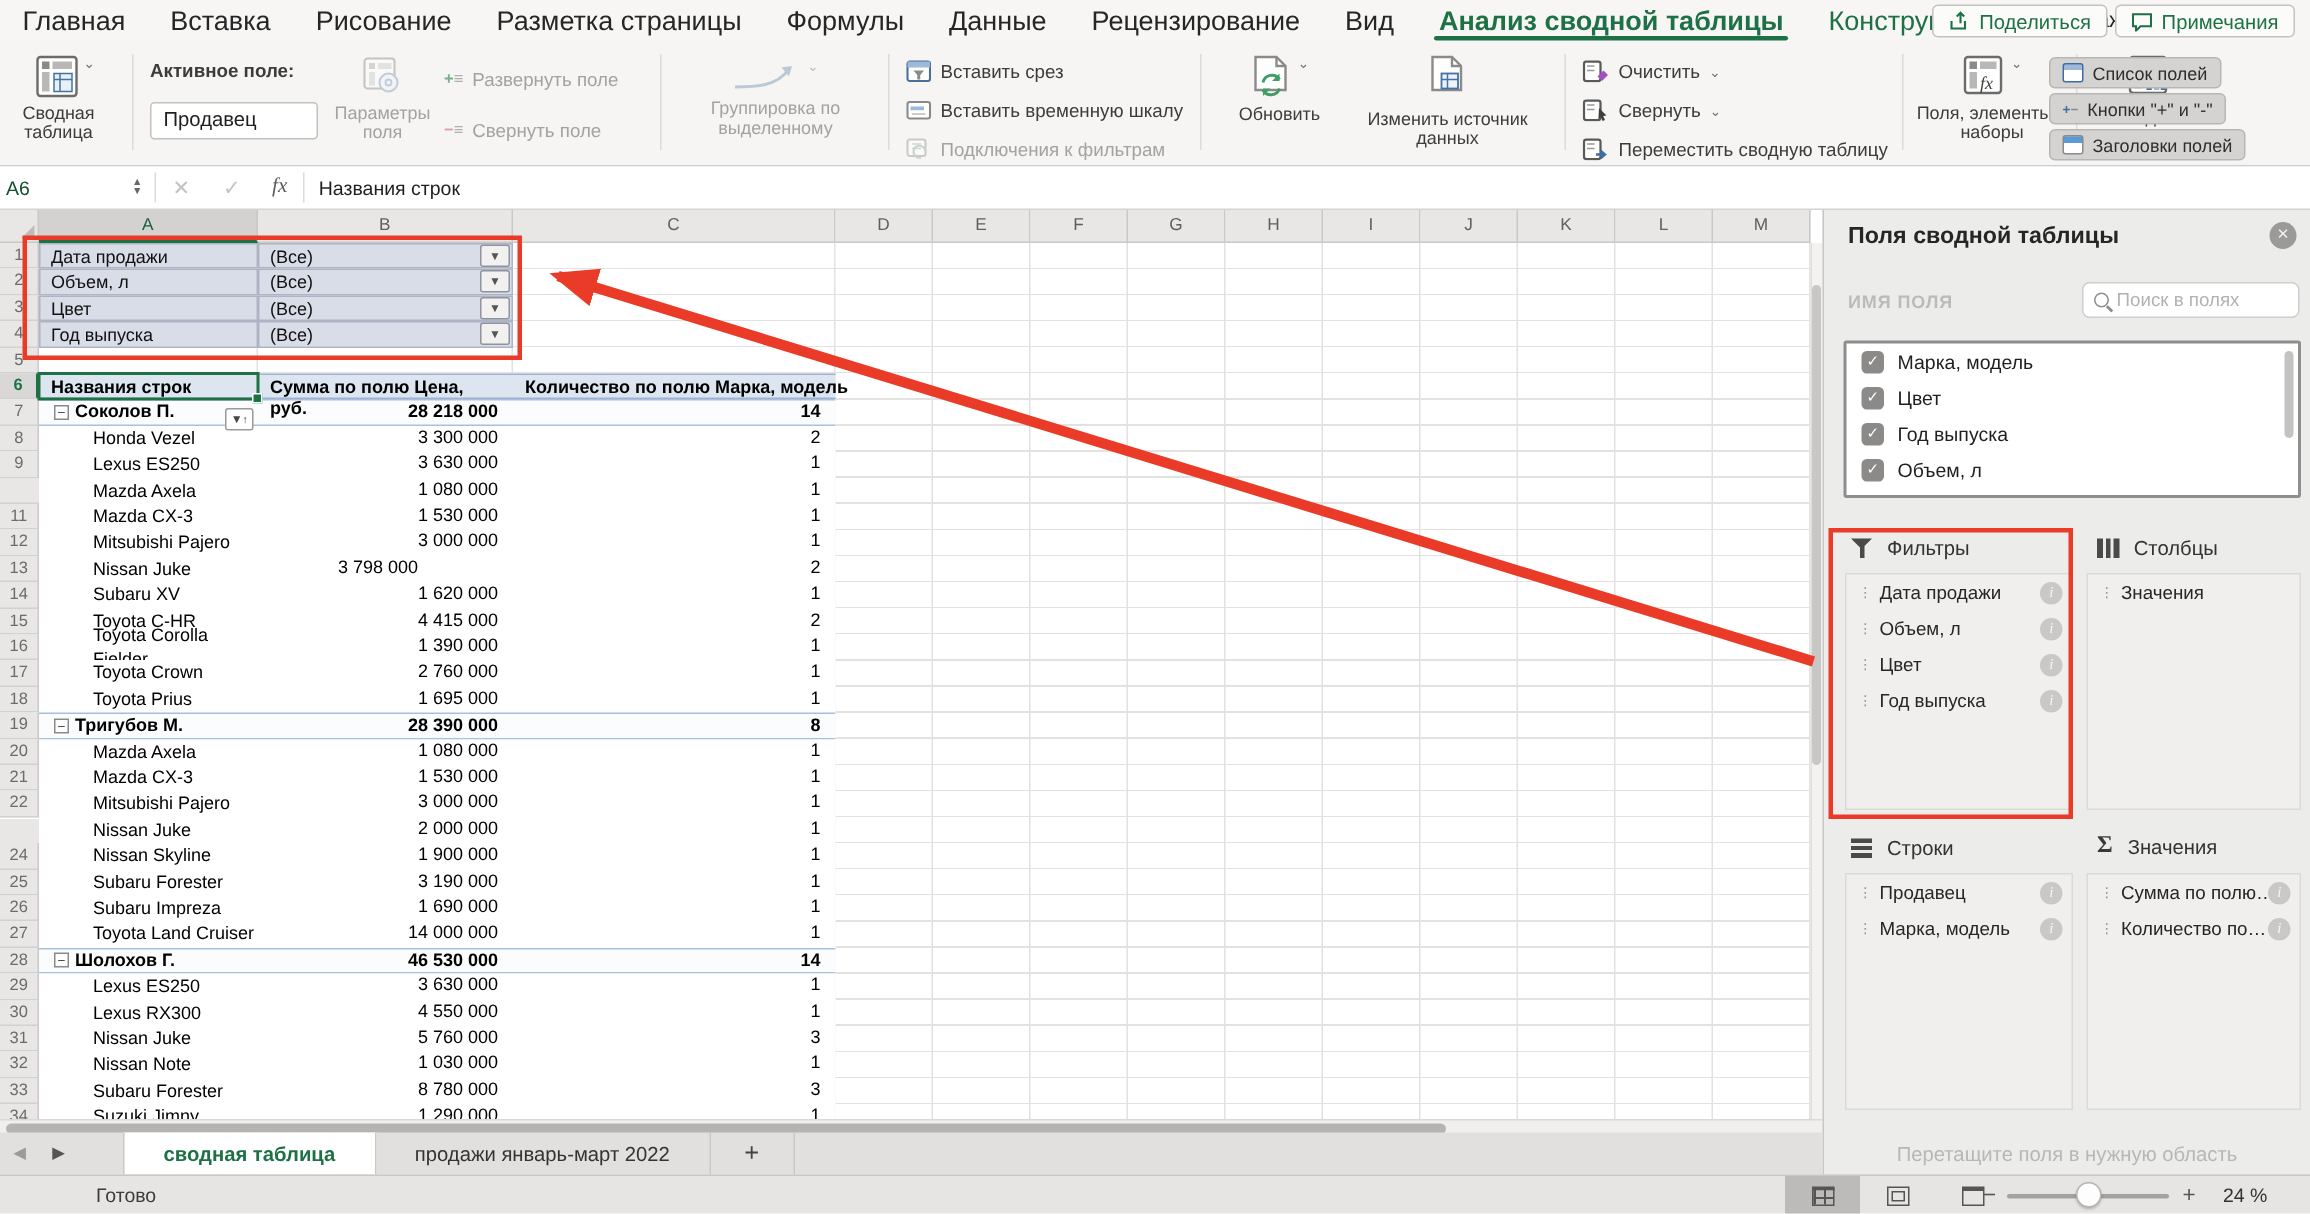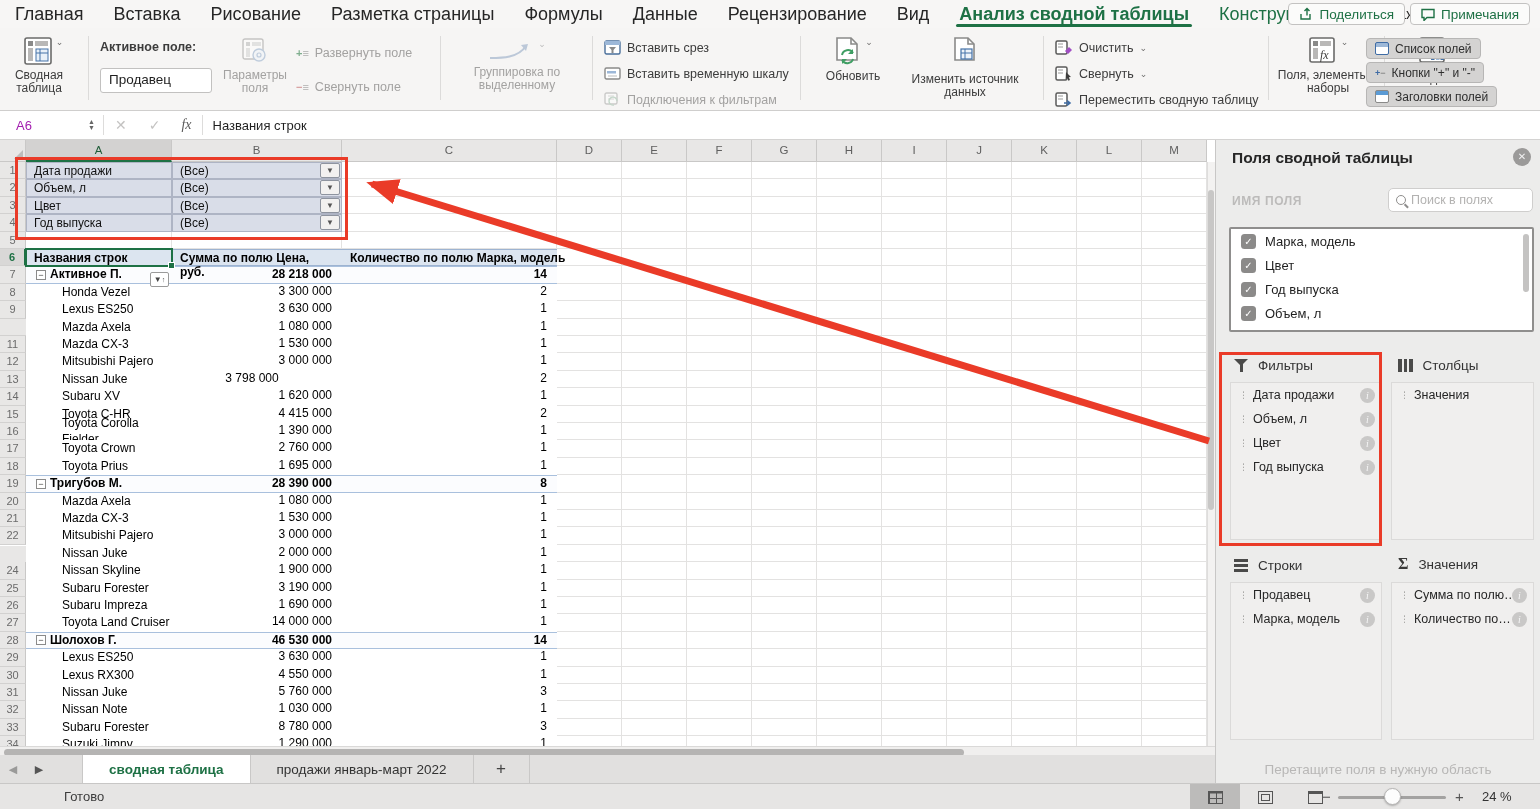--- a/index.html
+++ b/index.html
@@ -24,21 +24,21 @@
   .bigbtn { position:absolute; text-align:center; font-size:12px; color:#3c3c3c; line-height:13px; }
   .bigbtn.dis { color:#a3a2a1; }
   .rowbtn { position:absolute; display:flex; align-items:center; gap:6px; font-size:12.5px; white-space:nowrap; }
   .chev { font-size:9px; color:#6f6e6d; }
   .toggle { position:absolute; left:0; height:21px; background:#d4d3d2; border:1px solid #b7b6b5; border-radius:4px; display:flex; align-items:center; gap:6px; padding:0 8px; font-size:12px; color:#2e2e2e; white-space:nowrap; }
   .ico-tbl { width:14px; height:13px; border:1.5px solid #3f6ca5; border-radius:2px; background:linear-gradient(#9db8d8 0 4px, #fff 4px); }
   .activefield { position:absolute; width:112px; height:25px; background:#fff; border:1px solid #c2c1c0; border-radius:3px; font-size:13.5px; padding:3px 8px; color:#1f1f1f; }
 
   
   #formulabar { position:absolute; left:0; top:111px; width:1540px; height:29px; background:#ffffff; border-bottom:1px solid #d4d3d2; display:flex; align-items:center; }
-  #namebox { width:88px; padding-left:16px; font-size:13px; color:#a21caf; }
+  #namebox { width:88px; padding-left:4px; font-size:13px; color:#14532d; }
   .stepper { display:flex; flex-direction:column; font-size:7px; color:#666; line-height:6px; margin-right:8px; }
   .fdiv { width:1px; height:20px; background:#dddcdb; }
   .fbtn { color:#c4c3c2; font-size:14px; padding:0 11px; }
   #fx { font-family:"Liberation Serif", serif; font-style:italic; color:#5b5b5b; font-size:14px; padding:0 10px; }
   #formula-text { font-size:13px; color:#1f1f1f; padding-left:10px; }
 
   
   #grid { position:absolute; left:0; top:140px; width:1215px; height:615px; background:#fff; }
   #corner { position:absolute; left:0; top:0; width:26px; height:22px; background:#e8e7e6; border-right:1px solid #c9c8c7; border-bottom:1px solid #c9c8c7; }
   #corner::after { content:""; position:absolute; right:2px; bottom:2px; border-left:9px solid transparent; border-bottom:9px solid #bdbcbb; }
@@ -427,21 +427,21 @@
       <div class="fcellB" style="left: 172px; top: 56.8px; width: 170px; height: 17.4px;">(Все)</div>
       <div class="fdrop" style="left: 320px; top: 57.8px;">▼</div>
       <div class="fcellA" style="left: 26px; top: 74.2px; width: 146px; height: 17.4px;">Год выпуска</div>
       <div class="fcellB" style="left: 172px; top: 74.2px; width: 170px; height: 17.4px;">(Все)</div>
       <div class="fdrop" style="left: 320px; top: 75.2px;">▼</div>
     </div>
   <div id="pivot-body" style="left: 26px; top: 126.4px; width: 531px; height: 479.6px; overflow: hidden;">
       <div class="prow sub" style="top: 0px; height: 17.4px; line-height: 15.4px;">
         <div class="pc-a" style="width: 146px;">
           <span class="minusbox">−</span>
-          <span>Активное П.</span>
+          <span>Соколов П.</span>
         </div>
         <div class="pc-b" style="width: 170px;">28 218 000</div>
         <div class="pc-c" style="width: 215px;">14</div>
       </div>
       <div class="prow" style="top: 17.4px; height: 17.4px; line-height: 15.4px;">
         <div class="pc-a" style="width: 146px;">
           <span>Honda Vezel</span>
         </div>
         <div class="pc-b" style="width: 170px;">3 300 000</div>
         <div class="pc-c" style="width: 215px;">2</div>

